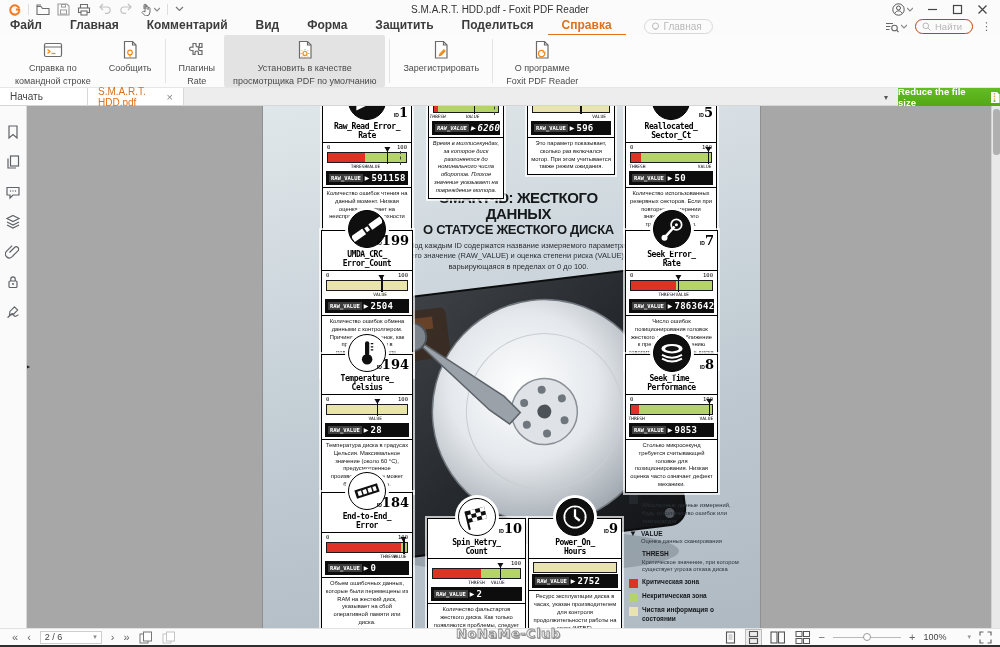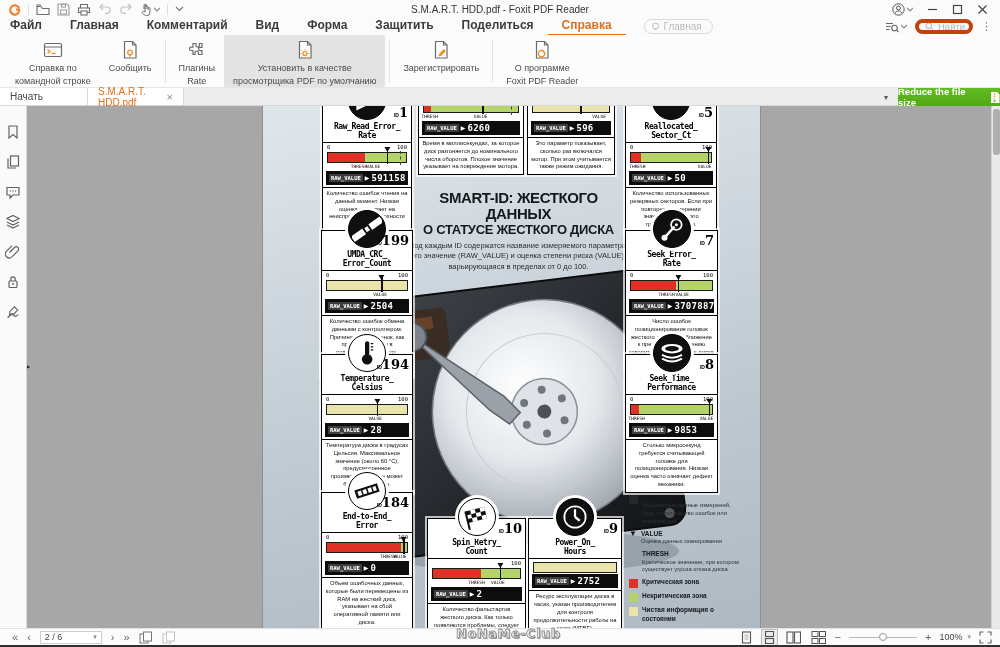--- a/index.html
+++ b/index.html
@@ -15,21 +15,21 @@
   .win-glyph { width:11px; height:11px; display:flex; align-items:center; justify-content:center; }
 
   
   .menubar { position:absolute; left:0; top:18px; width:1000px; height:17px; background:#fbfbfb; display:flex; align-items:center; }
   #menu-items { display:flex; padding-left:10px; gap:0; }
   .menu-item { font-size:12px; font-weight:bold; color:#3c3c3c; padding:0 14px 2px 14px; cursor:default; }
   .menu-item:first-child { padding-left:0; }
   .menu-item.active { color:#e0701a; border-bottom:2px solid #e0701a; }
   .tellme-pill { display:flex; align-items:center; gap:4px; border:1px solid #d9d9d9; border-radius:9px; height:15px; padding:0 10px 0 6px; margin-left:18px; color:#b9b9b9; font-size:10px; }
   .menu-right { position:absolute; right:8px; top:0; height:17px; display:flex; align-items:center; gap:8px; }
-  .find-pill { display:flex; align-items:center; gap:4px; border:4px solid #c2410c; border-radius:9px; height:15px; padding:0 10px 0 6px; width:58px; color:#b5b5b5; font-size:9.5px; }
+  .find-pill { display:flex; align-items:center; gap:4px; border:1px solid #c2410c; border-radius:9px; height:15px; padding:0 10px 0 6px; width:58px; color:#b5b5b5; font-size:9.5px; }
   .kebab { font-size:11px; color:#666; }
 
   
   .ribbon { position:absolute; left:0; top:35px; width:1000px; height:53px; background:#fcfcfc; border-bottom:1px solid #e6e6e6; display:flex; align-items:stretch; padding-left:6px; }
   .rb { display:flex; flex-direction:column; align-items:center; justify-content:flex-start; padding:4px 9px 2px; border-radius:2px; }
   .rb.active { background:#e3e3e3; }
   .rb .lbl { font-size:9px; color:#4a4a4a; text-align:center; line-height:1.25; margin-top:2px; }
   .rib-sep { width:1px; background:#e3e3e3; margin:4px 4px; }
 
   
@@ -92,21 +92,21 @@
   
   .statusbar { position:absolute; left:0; top:628px; width:1000px; height:17px; background:#fbfbfb; border-top:1px solid #e2e2e2; display:flex; align-items:center; font-size:10px; color:#555; }
   .sb-left { display:flex; align-items:center; gap:9px; padding-left:12px; }
   .sb-glyph { font-size:11px; color:#666; line-height:1; }
   .page-box { width:62px; height:13px; border:1px solid #cfcfcf; background:#fff; font-size:9px; color:#444; display:flex; align-items:center; justify-content:space-between; padding:0 4px; }
   .sb-right { position:absolute; right:8px; display:flex; align-items:center; gap:8px; }
   .vm-icon { padding:1px; }
   .vm-icon.active { outline:1px solid #bdbdbd; background:#ececec; }
   .zoom-track { position:relative; width:68px; height:1px; background:#b9b9b9; }
   .zoom-thumb { position:absolute; left:30px; top:-3.5px; width:8px; height:8px; border-radius:50%; background:#fff; border:1px solid #9a9a9a; }
-  .zoom-box { font-size:9px; color:#444; display:flex; gap:5px; align-items:center; }
+  .zoom-box { font-size:9px; color:#444; display:flex; gap:21px; align-items:center; }
 
   .watermark { position:absolute; left:456px; top:626px; z-index:20; font-family:"DejaVu Sans",sans-serif; font-weight:bold; font-size:13px; letter-spacing:0.5px; color:#ececec; -webkit-text-stroke:0.8px #8a8a8a; text-shadow:1px 1px 0 #9d9d9d; }
 
   svg { display:block; }
 </style>
 </head>
 <body>
 
 <div class="titlebar">
   <div class="qat">
@@ -450,21 +450,21 @@
               <span style="left: 58%;">VALUE</span>
             </div>
           </div>
           <div class="raw-row">
             <span class="raw-chip">RAW_VALUE</span>
             <span class="raw-arr">▶</span>
             <span class="raw-val">591158</span>
           </div>
           <div class="card-desc">Количество ошибок чтения на данный момент. Низкая оценка указывает на неисправность поверхности диска.</div>
         </div>
-        <div class="card partial" style="left: 155px; top: -7px; width: 106px;">
+        <div class="card partial" style="left: 165px; top: -7px; width: 76px; font-style: italic;">
           <div class="gauge">
             <div class="g-bar">
               <div class="g-seg" style="width: 7%; background: rgb(224, 49, 39);"></div>
               <div class="g-seg" style="width: 93%; background: rgb(180, 211, 106);"></div>
               <div class="g-pin" style="left: 62%;"></div>
               <div class="g-dash" style="left: 93%;"></div>
             </div>
             <div class="g-labels">
               <span style="left: 7%;">THRESH</span>
               <span style="left: 60%;">VALUE</span>
@@ -595,21 +595,21 @@
               <div class="g-pinhead" style="left: 58%;"></div>
             </div>
             <div class="g-labels">
               <span style="left: 44%;">THRESH</span>
               <span style="left: 63%;">VALUE</span>
             </div>
           </div>
           <div class="raw-row">
             <span class="raw-chip">RAW_VALUE</span>
             <span class="raw-arr">▶</span>
-            <span class="raw-val">3707887</span>
+            <span class="raw-val">7863642</span>
           </div>
           <div class="card-desc">Число ошибок позиционирования головок жесткого диска. Приближение к предельному значению говорит о скором выходе диска из строя.</div>
         </div>
         <div class="card" style="left: 58px; top: 248px; width: 92px;">
           <div class="card-bump" style="background: rgb(255, 255, 255);">
             <svg width="30" height="30" viewBox="0 0 24 24">
               <rect x="10.4" y="2.5" width="3.4" height="11.5" rx="1.7" fill="#0f0f0f"></rect>
               <circle cx="12.1" cy="17" r="4.2" fill="#0f0f0f"></circle>
               <path d="M15 4.5h2M15 7h2M15 9.5h2" stroke="#0f0f0f" stroke-width="1"></path>
             </svg>

